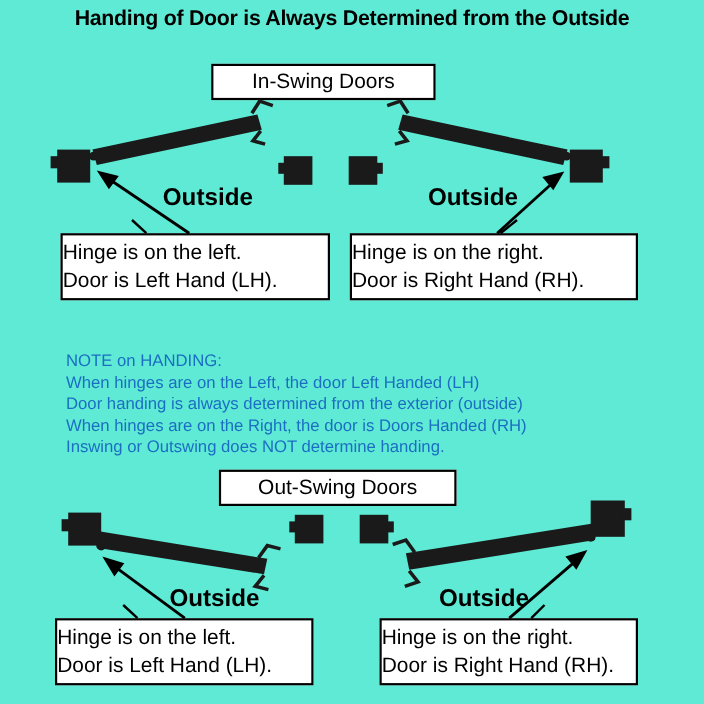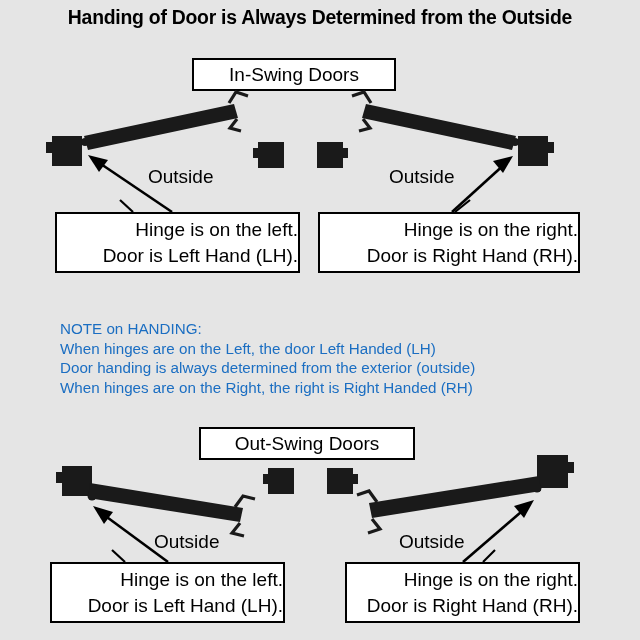--- a/index.html
+++ b/index.html
@@ -3,21 +3,21 @@
 <meta charset="utf-8">
 <title>Door Handing Diagram</title>
 <style>
   html,body{margin:0;padding:0;background:#ffffff;}
   body{
     width:640px;height:640px;
     font-family:"Liberation Sans","DejaVu Sans",sans-serif;
     color:#000;
     -webkit-font-smoothing:antialiased;
   }
-  #page{position:relative;width:640px;height:640px;overflow:hidden;background:#e5e5e5;}
+  #page{position:relative;width:640px;height:640px;overflow:hidden;background:#5eead4;}
 
   
   .page-title{
     position:absolute;left:0;top:6px;width:640px;
     text-align:center;
     font-size:19.4px;font-weight:bold;letter-spacing:-0.25px;
     white-space:nowrap;
   }
 
   
@@ -32,32 +32,32 @@
   #inswing-box{left:192px;top:58px;width:204px;height:33px;}
   #outswing-box{left:199px;top:427px;width:216px;height:33px;}
 
   
   .callout{
     position:absolute;
     border:2px solid #000;
     background:#fff;
     box-sizing:border-box;
     display:flex;flex-direction:column;
-    align-items:flex-end;justify-content:center;
+    align-items:flex-start;justify-content:center;
     font-size:19px;line-height:1.33;
     text-align:center;
   }
   #callout-tl{left:55px;top:212px;width:245px;height:61px;}
   #callout-tr{left:318px;top:212px;width:262px;height:61px;}
   #callout-bl{left:50px;top:562px;width:235px;height:61px;}
   #callout-br{left:345px;top:562px;width:235px;height:61px;}
 
   
   .outside-label{
-    position:absolute;font-size:19px;white-space:nowrap;
+    position:absolute;font-size:22px;white-space:nowrap;font-weight:bold;
   }
   #outside-tl{left:148px;top:166px;}
   #outside-tr{left:389px;top:166px;}
   #outside-bl{left:154px;top:531px;}
   #outside-br{left:399px;top:531px;}
 
   
   #note-block{
     position:absolute;left:60px;top:294px;width:540px;
     color:#1b6ec2;
@@ -107,21 +107,22 @@
 
   <div class="callout" id="callout-br">
     <span>Hinge is on the right.</span>
     <span>Door is Right Hand (RH).</span>
   </div>
 
   <div id="note-block">
     <div>NOTE on HANDING:</div>
     <div>When hinges are on the Left, the door Left Handed (LH)</div>
     <div>Door handing is always determined from the exterior (outside)</div>
-    <div>When hinges are on the Right, the right is Right Handed (RH)</div>
+    <div>When hinges are on the Right, the door is Doors Handed (RH)</div>
+    <div>Inswing or Outswing does NOT determine handing.</div>
   </div>
 
   <svg id="art" viewBox="0 0 640 640">
 
     <g>
 
       <rect x="52" y="136" width="30" height="30" fill="#1a1a1a"></rect>
       <rect x="46" y="142" width="7" height="11" fill="#1a1a1a"></rect>
 
       <circle cx="85" cy="142" r="4" fill="#1a1a1a"></circle>

